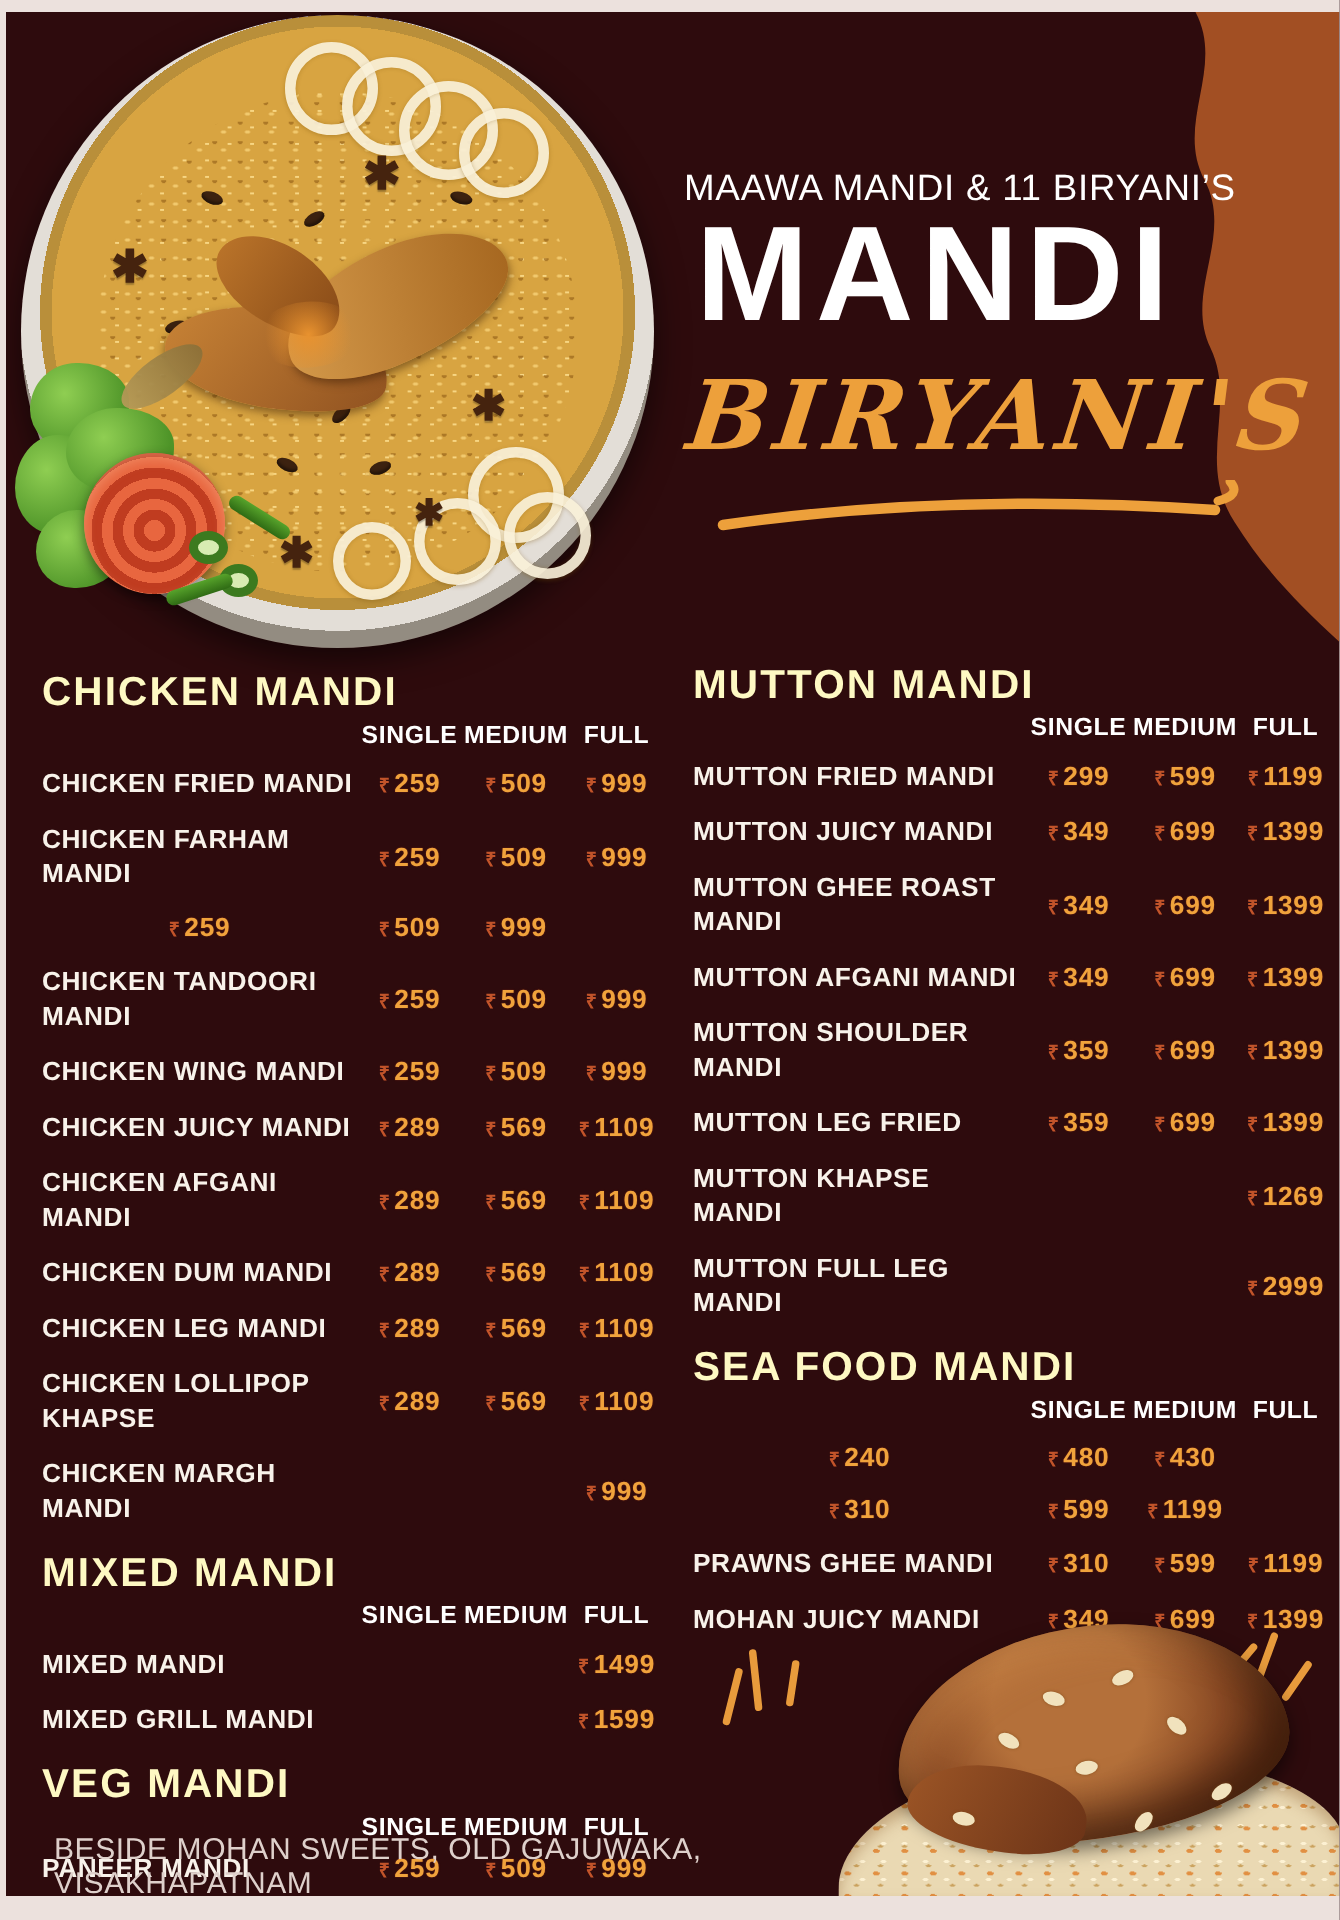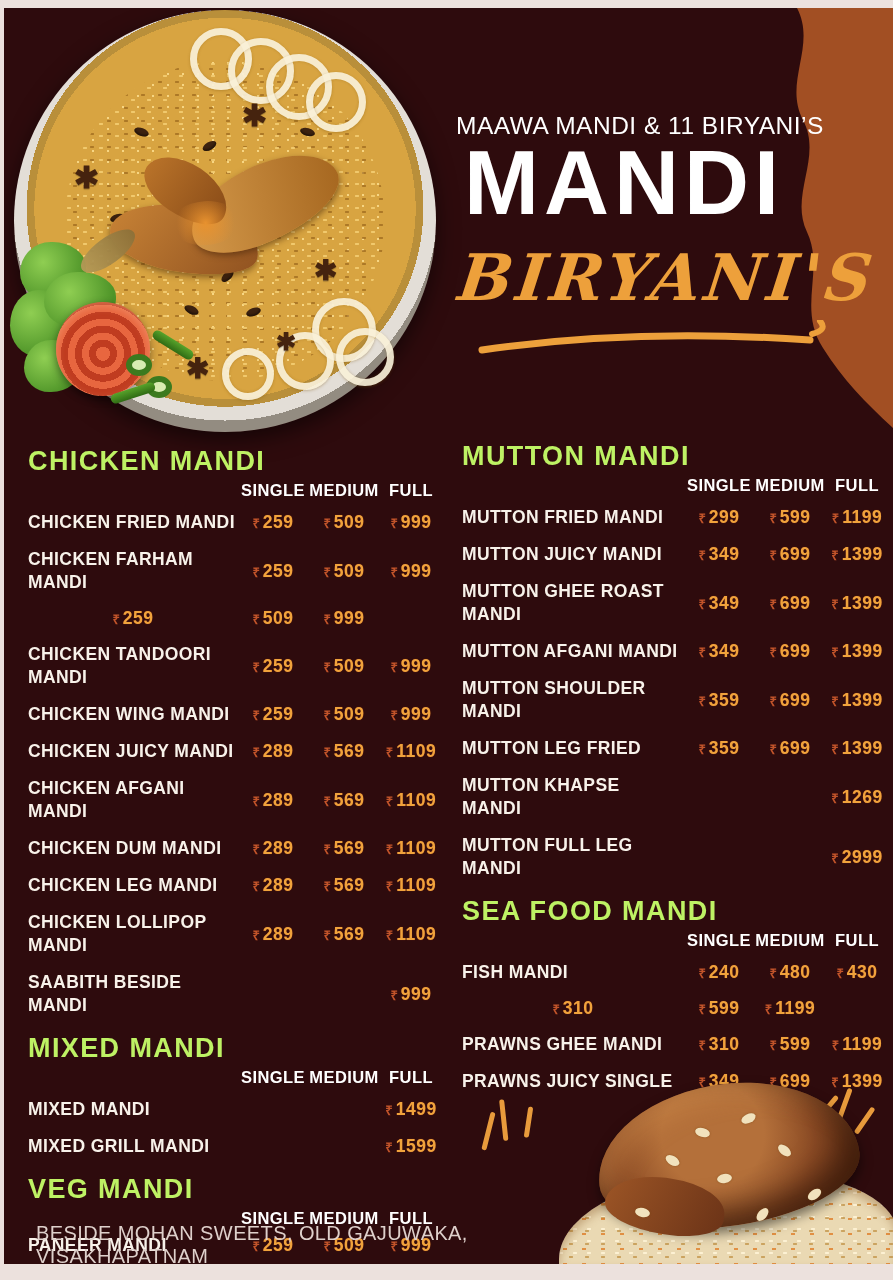--- a/index.html
+++ b/index.html
@@ -64,21 +64,21 @@
                 border:6px solid #3c7a1f; background:#d8ecb2; }
   .chili-strip { position:absolute; width:46px; height:10px; border-radius:5px;
                  background:linear-gradient(#57a32b,#2f6b14); }
 
   
   .col { position:absolute; }
   .col-left  { left:24px; top:438px; width:414px; }
   .col-right { left:458px; top:433px; width:426px; }
 
   .menu-section + .menu-section { margin-top:16px; }
-  .sec-title { color:#bef264; font-size:27px; font-weight:800; letter-spacing:1.4px; }
+  .sec-title { color:#fef9c3; font-size:27px; font-weight:800; letter-spacing:1.4px; }
   .cols-header { display:grid; grid-template-columns:1fr 70px 72px 62px; margin:4px 0 11px;
                  color:#ffffff; font-weight:800; font-size:16.5px; letter-spacing:.4px; }
   .cols-header span { text-align:center; }
   .menu-row { display:grid; grid-template-columns:1fr 70px 72px 62px; align-items:center; margin-bottom:14px; }
   .tight .menu-row { margin-bottom:8px; }
   .item-name { color:#f8f2ea; font-weight:700; font-size:17.5px; letter-spacing:.4px; line-height:23px; }
   .price { text-align:center; white-space:nowrap; }
   .price .rs { font-style:normal; color:#c2542a; font-size:13px; font-weight:700; margin-right:3px; }
   .price b { color:#f0a33c; font-size:17.5px; font-weight:700; letter-spacing:.5px;
              text-shadow:0 0 1px rgba(190,70,30,.6); }
@@ -243,27 +243,27 @@
               <span class="price"><i class="rs">₹</i><b>569</b></span>
               <span class="price"><i class="rs">₹</i><b>1109</b></span>
             </div>
             <div class="menu-row">
               <span class="item-name">CHICKEN LEG MANDI</span>
               <span class="price"><i class="rs">₹</i><b>289</b></span>
               <span class="price"><i class="rs">₹</i><b>569</b></span>
               <span class="price"><i class="rs">₹</i><b>1109</b></span>
             </div>
             <div class="menu-row">
-              <span class="item-name">CHICKEN LOLLIPOP MANDI</span>
+              <span class="item-name">CHICKEN LOLLIPOP KHAPSE</span>
               <span class="price"><i class="rs">₹</i><b>289</b></span>
               <span class="price"><i class="rs">₹</i><b>569</b></span>
               <span class="price"><i class="rs">₹</i><b>1109</b></span>
             </div>
             <div class="menu-row">
-              <span class="item-name">SAABITH BESIDE MANDI</span>
+              <span class="item-name">CHICKEN MARGH MANDI</span>
               <span class="price"></span>
               <span class="price"></span>
               <span class="price"><i class="rs">₹</i><b>999</b></span>
             </div>
           </div>
       </section>
 
       <section class="menu-section">
         <h2 class="sec-title">MIXED MANDI</h2>
         <div class="cols-header">
@@ -371,38 +371,37 @@
       <section class="menu-section">
         <h2 class="sec-title">SEA FOOD MANDI</h2>
         <div class="cols-header">
           <span></span>
           <span>SINGLE</span>
           <span>MEDIUM</span>
           <span>FULL</span>
         </div>
         <div class="rows">
             <div class="menu-row">
-              <span class="item-name">FISH MANDI</span>
               <span class="price"><i class="rs">₹</i><b>240</b></span>
               <span class="price"><i class="rs">₹</i><b>480</b></span>
               <span class="price"><i class="rs">₹</i><b>430</b></span>
             </div>
             <div class="menu-row">
               <span class="price"><i class="rs">₹</i><b>310</b></span>
               <span class="price"><i class="rs">₹</i><b>599</b></span>
               <span class="price"><i class="rs">₹</i><b>1199</b></span>
             </div>
             <div class="menu-row">
               <span class="item-name">PRAWNS GHEE MANDI</span>
               <span class="price"><i class="rs">₹</i><b>310</b></span>
               <span class="price"><i class="rs">₹</i><b>599</b></span>
               <span class="price"><i class="rs">₹</i><b>1199</b></span>
             </div>
             <div class="menu-row">
-              <span class="item-name">PRAWNS JUICY SINGLE</span>
+              <span class="item-name">MOHAN JUICY MANDI</span>
               <span class="price"><i class="rs">₹</i><b>349</b></span>
               <span class="price"><i class="rs">₹</i><b>699</b></span>
               <span class="price"><i class="rs">₹</i><b>1399</b></span>
             </div>
           </div>
       </section>
     </div>
 
     <div class="footer">BESIDE MOHAN SWEETS, OLD GAJUWAKA, VISAKHAPATNAM</div>
 

